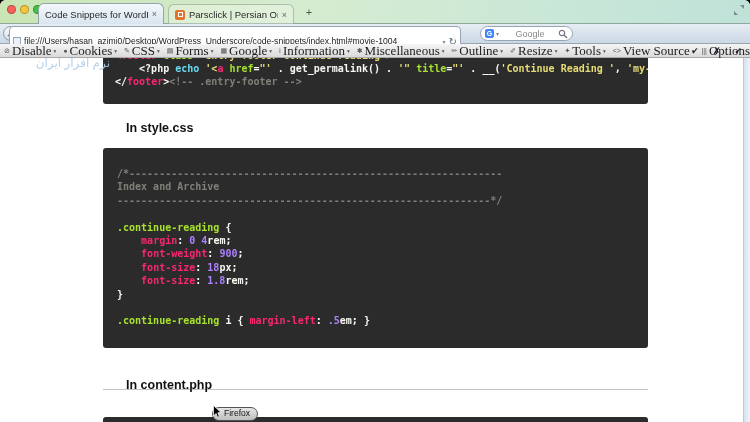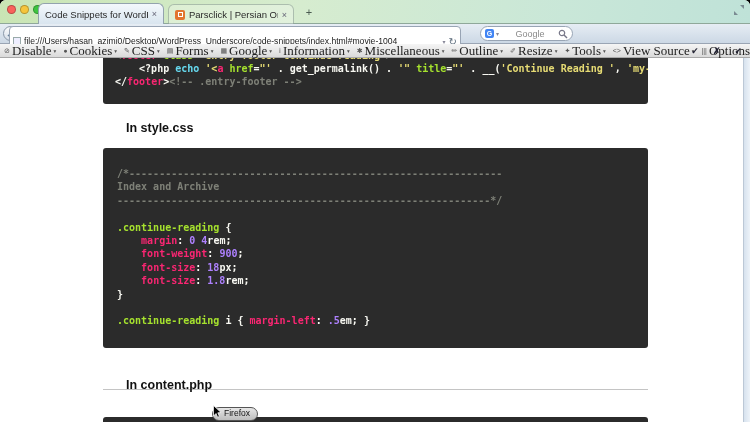--- a/index.html
+++ b/index.html
@@ -219,20 +219,21 @@
         </span>
       </div>
     <div class="dev-actions">
       <span class="dev-action">✓</span>
       <span class="dev-action">✗</span>
       <span class="dev-action">✓</span>
     </div>
   </div>
 
   <div class="content">
+    <div class="watermark">نرم افزار ایران</div>
 
     <div id="block1" class="codeblock"><div><span style="color: rgb(248, 248, 242);">&lt;</span><span style="color: rgb(249, 38, 114);">footer</span><span style="color: rgb(248, 248, 242);"> </span><span style="color: rgb(166, 226, 46);">class</span><span style="color: rgb(248, 248, 242);">=</span><span style="color: rgb(230, 219, 116);">"entry-footer continue-reading"</span><span style="color: rgb(248, 248, 242);">&gt;</span></div><div><span style="color: rgb(248, 248, 242);">    &lt;?php </span><span style="color: rgb(102, 217, 239);">echo</span><span style="color: rgb(248, 248, 242);"> </span><span style="color: rgb(230, 219, 116);">'&lt;</span><span style="color: rgb(249, 38, 114);">a</span><span style="color: rgb(248, 248, 242);"> </span><span style="color: rgb(166, 226, 46);">href</span><span style="color: rgb(248, 248, 242);">=</span><span style="color: rgb(230, 219, 116);">"'</span><span style="color: rgb(248, 248, 242);"> . get_permalink() . </span><span style="color: rgb(230, 219, 116);">'"</span><span style="color: rgb(248, 248, 242);"> </span><span style="color: rgb(166, 226, 46);">title</span><span style="color: rgb(248, 248, 242);">=</span><span style="color: rgb(230, 219, 116);">"'</span><span style="color: rgb(248, 248, 242);"> . __(</span><span style="color: rgb(230, 219, 116);">'Continue Reading '</span><span style="color: rgb(248, 248, 242);">, </span><span style="color: rgb(230, 219, 116);">'my-sim</span></div><div><span style="color: rgb(248, 248, 242);">&lt;/</span><span style="color: rgb(249, 38, 114);">footer</span><span style="color: rgb(248, 248, 242);">&gt;</span><span style="color: rgb(126, 128, 119);">&lt;!-- .entry-footer --&gt;</span></div></div>
 
     <div id="h-style" class="h-small">In style.css</div>
 
     <div id="block2" class="codeblock"><div><span style="color: rgb(126, 128, 119);">/*--------------------------------------------------------------</span></div><div><span style="color: rgb(126, 128, 119);">Index and Archive</span></div><div><span style="color: rgb(126, 128, 119);">--------------------------------------------------------------*/</span></div><div>&nbsp;</div><div><span style="color: rgb(166, 226, 46);">.continue-reading</span><span style="color: rgb(248, 248, 242);"> {</span></div><div><span style="color: rgb(248, 248, 242);">    </span><span style="color: rgb(249, 38, 114);">margin</span><span style="color: rgb(248, 248, 242);">: </span><span style="color: rgb(174, 129, 255);">0</span><span style="color: rgb(248, 248, 242);"> </span><span style="color: rgb(174, 129, 255);">4</span><span style="color: rgb(248, 248, 242);">rem</span><span style="color: rgb(248, 248, 242);">;</span></div><div><span style="color: rgb(248, 248, 242);">    </span><span style="color: rgb(249, 38, 114);">font-weight</span><span style="color: rgb(248, 248, 242);">: </span><span style="color: rgb(174, 129, 255);">900</span><span style="color: rgb(248, 248, 242);">;</span></div><div><span style="color: rgb(248, 248, 242);">    </span><span style="color: rgb(249, 38, 114);">font-size</span><span style="color: rgb(248, 248, 242);">: </span><span style="color: rgb(174, 129, 255);">18</span><span style="color: rgb(248, 248, 242);">px</span><span style="color: rgb(248, 248, 242);">;</span></div><div><span style="color: rgb(248, 248, 242);">    </span><span style="color: rgb(249, 38, 114);">font-size</span><span style="color: rgb(248, 248, 242);">: </span><span style="color: rgb(174, 129, 255);">1.8</span><span style="color: rgb(248, 248, 242);">rem</span><span style="color: rgb(248, 248, 242);">;</span></div><div><span style="color: rgb(248, 248, 242);">}</span></div><div>&nbsp;</div><div><span style="color: rgb(166, 226, 46);">.continue-reading</span><span style="color: rgb(248, 248, 242);"> i { </span><span style="color: rgb(249, 38, 114);">margin-left</span><span style="color: rgb(248, 248, 242);">: </span><span style="color: rgb(174, 129, 255);">.5</span><span style="color: rgb(248, 248, 242);">em</span><span style="color: rgb(248, 248, 242);">; }</span></div></div>
 
     <div class="rule"></div>
 
     <div id="h-content" class="h-small">In content.php</div>

